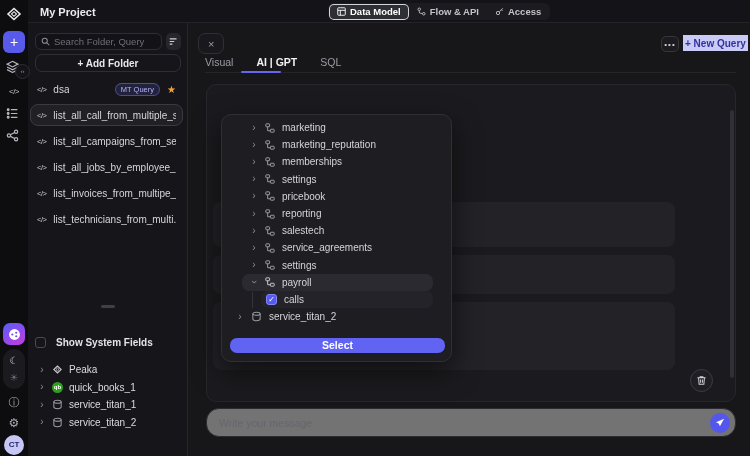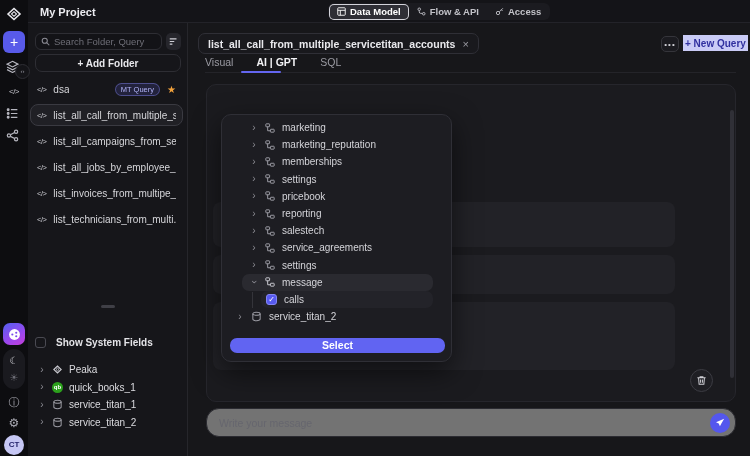--- a/index.html
+++ b/index.html
@@ -305,21 +305,20 @@
               <path d="M2 3v5.8c0 1 1.8 1.8 4 1.8s4-.8 4-1.8V3"></path>
           </svg>
         </span>
         <span class="slabel">service_titan_2</span>
       </div>
     </div>
   </aside>
 
   <main class="main">
     <div class="chip">
-      <span class="chiplabel">list_all_call_from_multiple_servicetitan_accounts</span>
       <span class="chipx">×</span>
     </div>
     <button class="morebtn">•••</button>
     <button class="newquery">+ New Query</button>
 
     <div class="tabs">
       <span class="tab">Visual</span>
       <span class="tab active">AI | GPT</span>
       <span class="tab">SQL</span>
     </div>
@@ -449,21 +448,21 @@
       </div>
       <div class="drow hl">
         <span class="chev down">›</span>
         <span class="ikon">
           <svg width="10" height="10" viewBox="0 0 12 12" fill="none" stroke="#c5c5cc" stroke-width="1.2">
             <rect x="1" y="1" width="4.5" height="3.5" rx="0.6"></rect>
               <rect x="6.5" y="7.5" width="4.5" height="3.5" rx="0.6"></rect>
               <path d="M3.2 4.5v4.8h3.3"></path>
           </svg>
         </span>
-        <span class="dlabel">message</span>
+        <span class="dlabel">payroll</span>
       </div>
       <div class="drow childrow">
         <span class="ckchecked">✓</span>
         <span class="dlabel">calls</span>
       </div>
       <div class="drow rootrow">
         <span class="chev">›</span>
         <span class="ikon">
           <svg width="11" height="11" viewBox="0 0 12 12" fill="none" stroke="#9a9aa2" stroke-width="1.1">
             <ellipse cx="6" cy="3" rx="4" ry="1.7"></ellipse>

